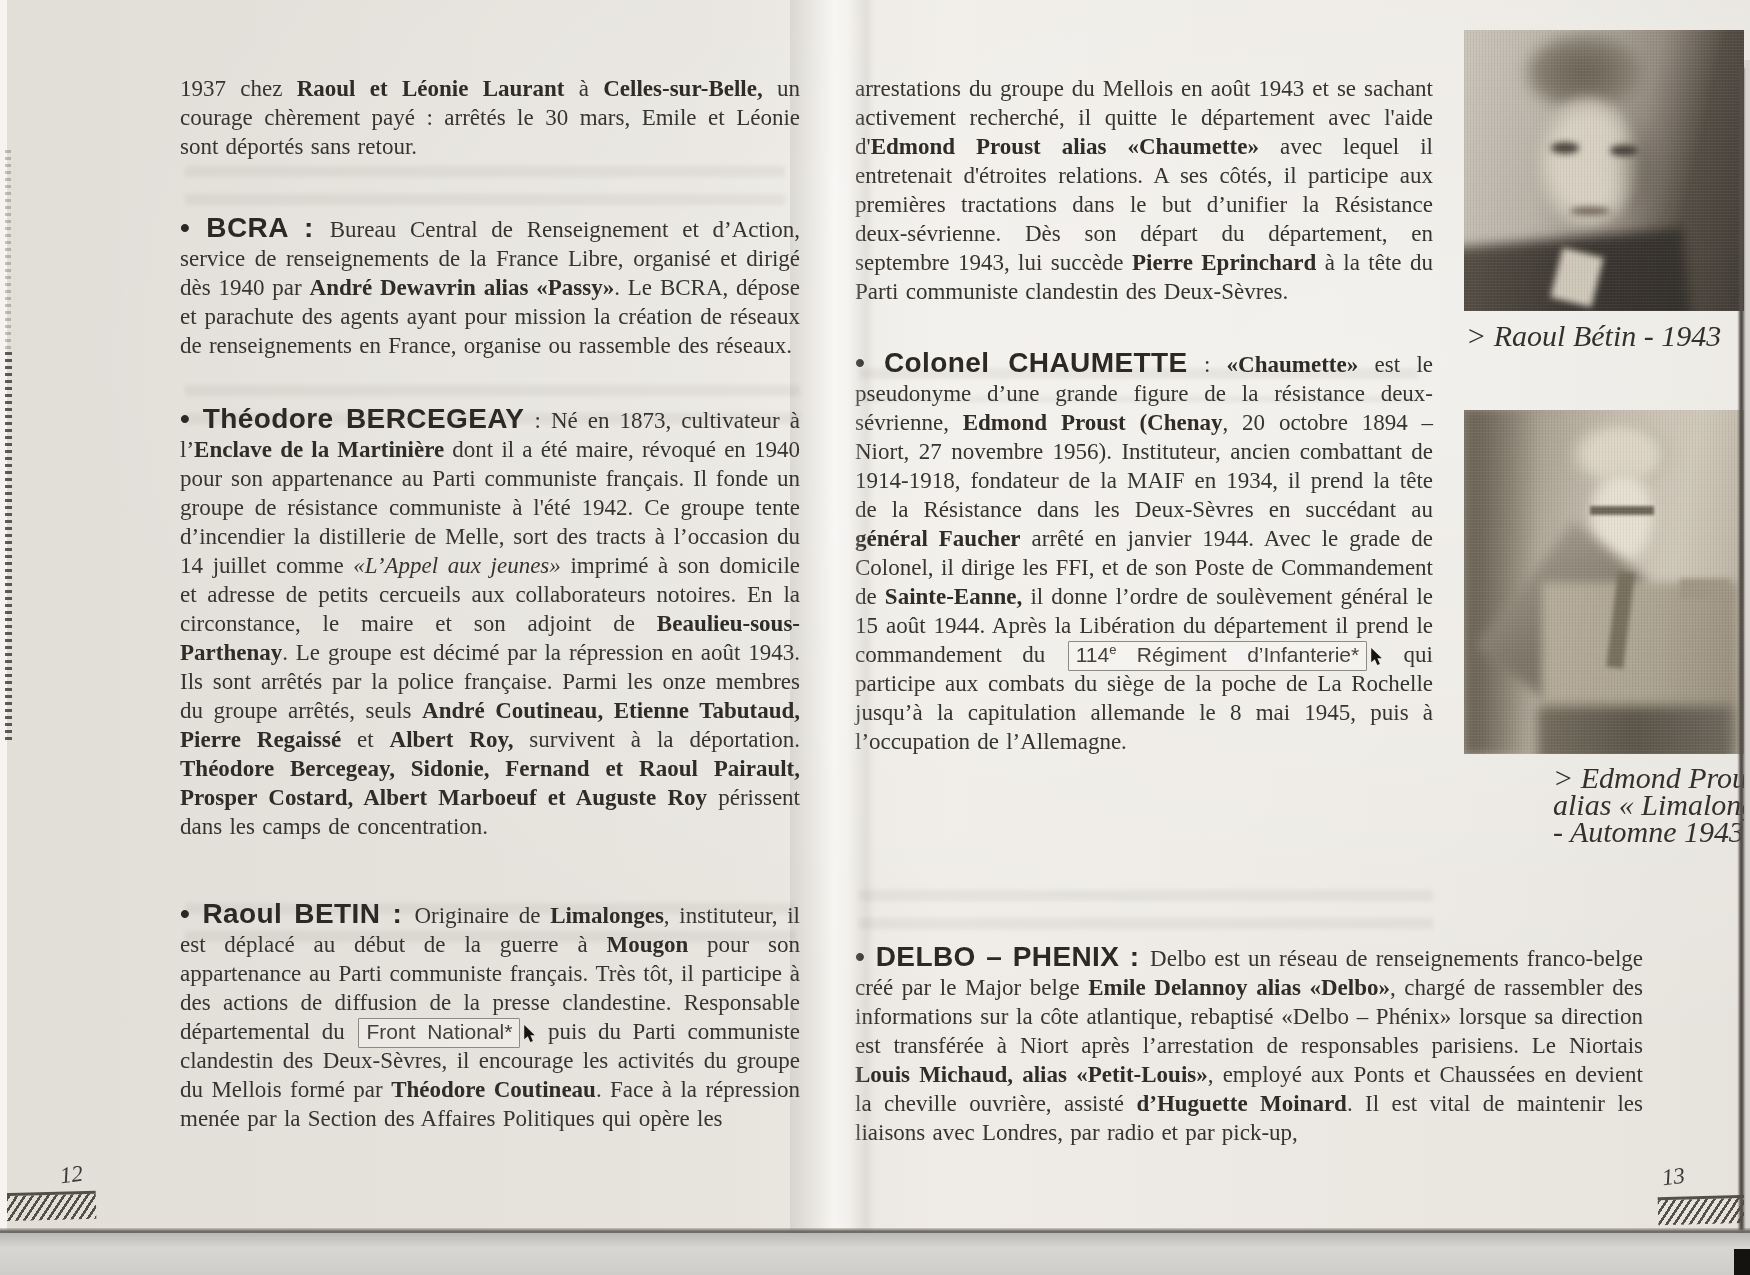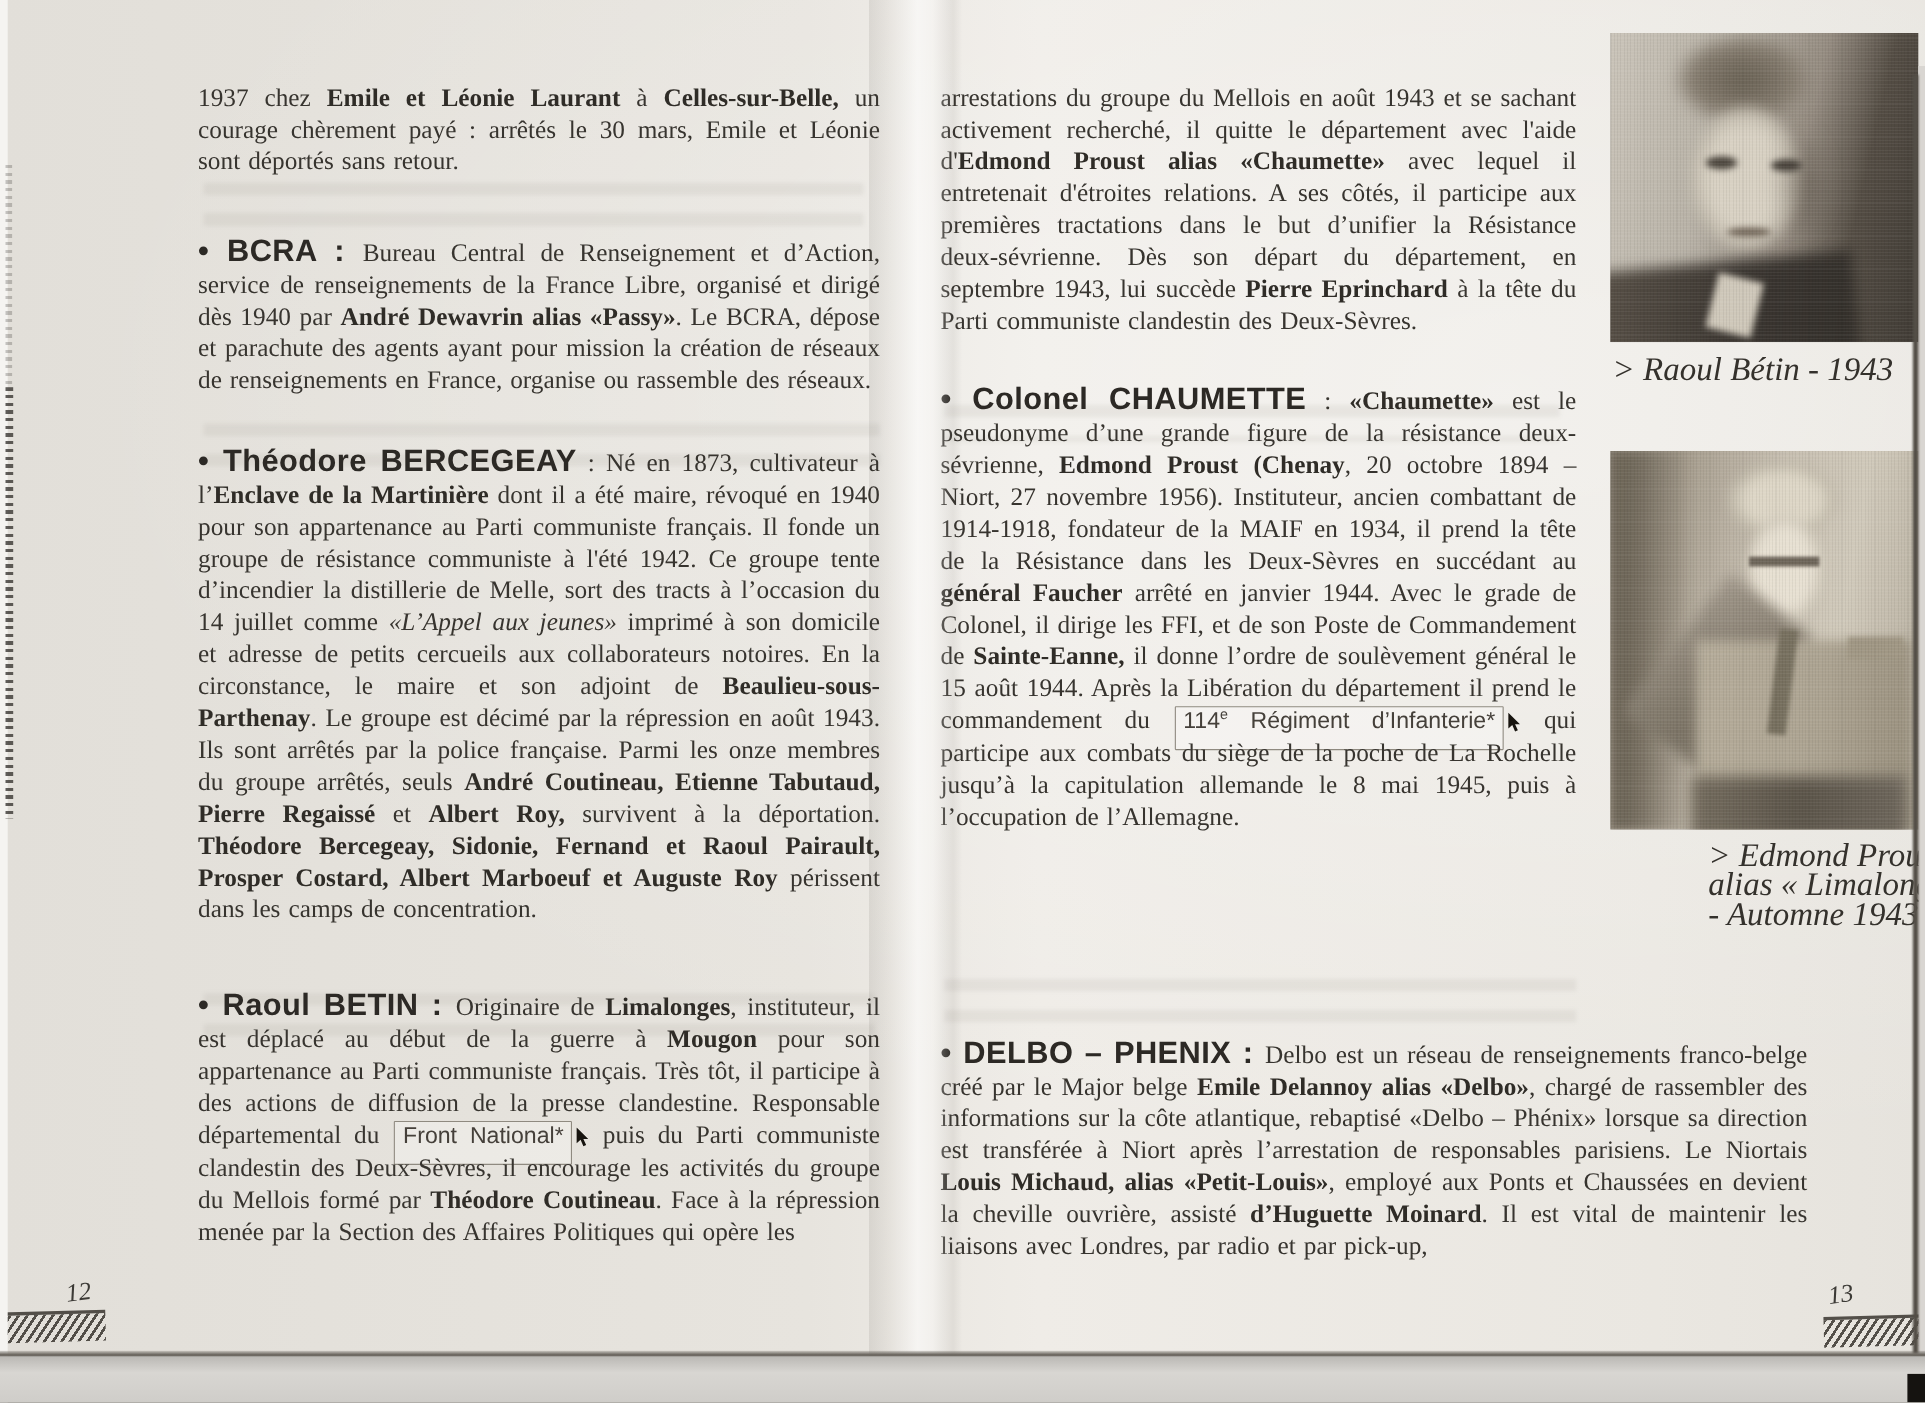--- a/index.html
+++ b/index.html
@@ -21,21 +21,21 @@
   }
   .col-left{position:absolute;left:180px;top:74px;width:620px;}
   .col-right{position:absolute;left:855px;top:74px;width:578px;}
   .mt-bcra{margin-top:52px;}
   .mt-berc{margin-top:44px;}
   .mt-betin{margin-top:58px;}
   .mt-chaum{margin-top:42px;}
   .delbo{position:absolute;left:855px;top:942px;width:788px;}
   .linkbox{
     font-family:"Liberation Sans",sans-serif;font-size:21px;font-weight:normal;
-    border:1.5px solid #8f8a80;border-radius:1px;padding:1px 7px 14px;margin:0 2px;
+    border:1.5px solid #8f8a80;border-radius:1px;padding:1px 7px 4px;margin:0 2px;
     white-space:nowrap;color:#45403a;background:rgba(255,255,255,.28);
   }
   .linkbox sup{font-size:13px;}
   .cursor{width:13px;height:19px;display:inline-block;vertical-align:-5px;margin-left:1px;}
   .caption{
     position:absolute;font-style:italic;font-size:30px;line-height:27px;color:#34312c;
     text-align:left;
   }
   .pagenum{
     position:absolute;font-style:italic;font-size:23px;color:#3c3a36;
@@ -118,21 +118,21 @@
 
 <div class="scan">
 
   <div class="showthrough" style="left:185px;top:166px;width:600px;height:46px;"></div>
   <div class="showthrough" style="left:185px;top:385px;width:615px;height:55px;"></div>
   <div class="showthrough" style="left:185px;top:903px;width:610px;height:52px;"></div>
   <div class="showthrough" style="left:858px;top:890px;width:575px;height:46px;"></div>
   <div class="showthrough" style="left:858px;top:368px;width:560px;height:34px;"></div>
 
   <div class="col-left">
-    <p class="para"><span>1937 chez </span><b>Emile et Léonie Laurant</b><span> à </span><b>Celles-sur-Belle,</b><span> un courage chèrement payé : arrêtés le 30 mars, Emile et Léonie sont déportés sans retour.</span></p>
+    <p class="para"><span>1937 chez </span><b>Raoul et Léonie Laurant</b><span> à </span><b>Celles-sur-Belle,</b><span> un courage chèrement payé : arrêtés le 30 mars, Emile et Léonie sont déportés sans retour.</span></p>
     <p class="para mt-bcra"><span class="entry-head">• BCRA : </span><span>Bureau Central de Renseignement et d’Action, service de renseignements de la France Libre, organisé et dirigé dès 1940 par </span><b>André Dewavrin alias «Passy»</b><span>. Le BCRA, dépose et parachute des agents ayant pour mission la création de réseaux de renseignements en France, organise ou rassemble des réseaux.</span></p>
     <p class="para mt-berc"><span class="entry-head">• Théodore BERCEGEAY</span><span> : Né en 1873, cultivateur à l’</span><b>Enclave de la Martinière</b><span> dont il a été maire, révoqué en 1940 pour son appartenance au Parti communiste français. Il fonde un groupe de résistance communiste à l'été 1942. Ce groupe tente d’incendier la distillerie de Melle, sort des tracts à l’occasion du 14 juillet comme </span><i>«L’Appel aux jeunes»</i><span> imprimé à son domicile et adresse de petits cercueils aux collaborateurs notoires. En la circonstance, le maire et son adjoint de </span><b>Beaulieu-sous-Parthenay</b><span>. Le groupe est décimé par la répression en août 1943. Ils sont arrêtés par la police française. Parmi les onze membres du groupe arrêtés, seuls </span><b>André Coutineau, Etienne Tabutaud, Pierre Regaissé</b><span> et </span><b>Albert Roy,</b><span> survivent à la déportation. </span><b>Théodore Bercegeay, Sidonie, Fernand et Raoul Pairault, Prosper Costard, Albert Marboeuf et Auguste Roy</b><span> périssent dans les camps de concentration.</span></p>
     <p class="para mt-betin"><span class="entry-head">• Raoul BETIN : </span><span>Originaire de </span><b>Limalonges</b><span>, instituteur, il est déplacé au début de la guerre à </span><b>Mougon</b><span> pour son appartenance au Parti communiste français. Très tôt, il participe à des actions de diffusion de la presse clandestine. Responsable départemental du </span><span class="linkbox"><span>Front National*</span></span><svg viewBox="0 0 12 18" class="cursor">
           <path d="M1 0 L1 13.5 L4.4 10.6 L6.8 16.2 L9.2 15.1 L6.8 9.8 L11 9.8 Z" fill="#17140f"></path>
         </svg><span> puis du Parti communiste clandestin des Deux-Sèvres, il encourage les activités du groupe du Mellois formé par </span><b>Théodore Coutineau</b><span>. Face à la répression menée par la Section des Affaires Politiques qui opère les</span></p>
   </div>
 
   <div class="col-right">
     <p class="para"><span>arrestations du groupe du Mellois en août 1943 et se sachant activement recherché, il quitte le département avec l'aide d'</span><b>Edmond Proust alias «Chaumette»</b><span> avec lequel il entretenait d'étroites relations. A ses côtés, il participe aux premières tractations dans le but d’unifier la Résistance deux-sévrienne. Dès son départ du département, en septembre 1943, lui succède </span><b>Pierre Eprinchard</b><span> à la tête du Parti communiste clandestin des Deux-Sèvres.</span></p>
     <p class="para mt-chaum"><span class="entry-head">• Colonel CHAUMETTE</span><span> : </span><b>«Chaumette»</b><span> est le pseudonyme d’une grande figure de la résistance deux-sévrienne, </span><b>Edmond Proust (Chenay</b><span>, 20 octobre 1894 – Niort, 27 novembre 1956). Instituteur, ancien combattant de 1914-1918, fondateur de la MAIF en 1934, il prend la tête de la Résistance dans les Deux-Sèvres en succédant au </span><b>général Faucher</b><span> arrêté en janvier 1944. Avec le grade de Colonel, il dirige les FFI, et de son Poste de Commandement de </span><b>Sainte-Eanne,</b><span> il donne l’ordre de soulèvement général le 15 août 1944. Après la Libération du département il prend le commandement du </span><span class="linkbox"><span>114</span><sup>e</sup><span> Régiment d’Infanterie*</span></span><svg viewBox="0 0 12 18" class="cursor">

